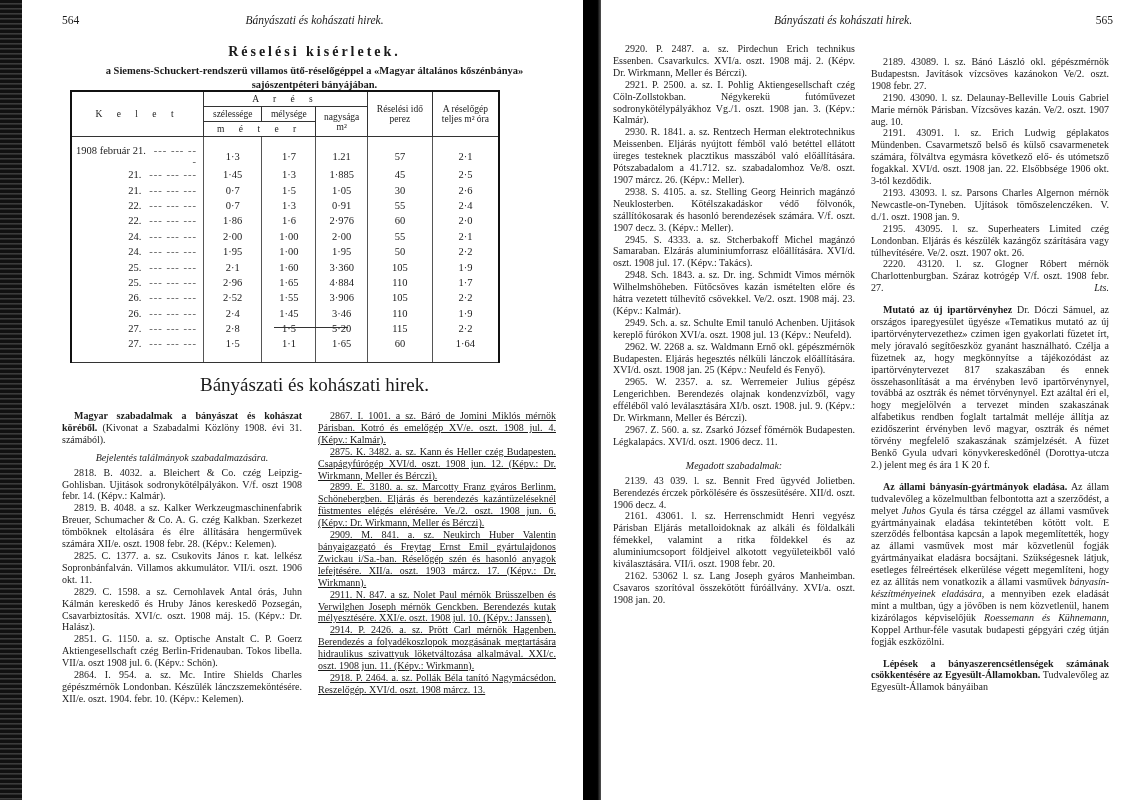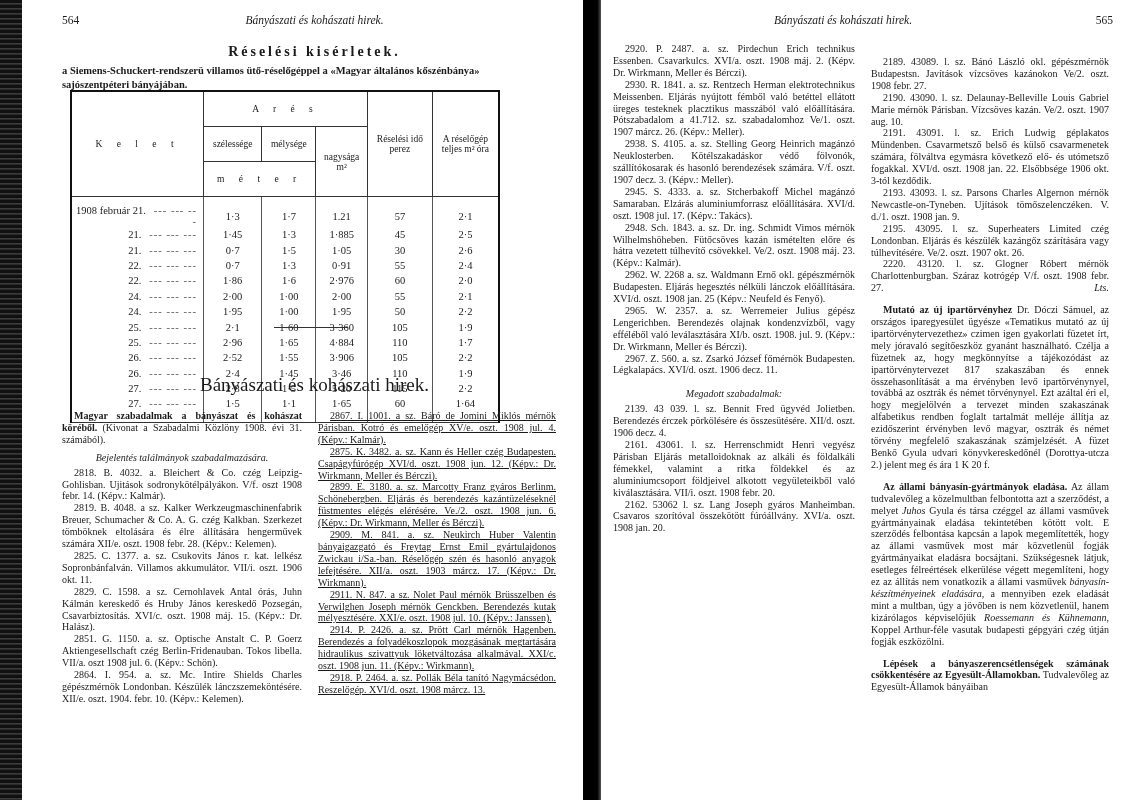--- a/index.html
+++ b/index.html
@@ -14,23 +14,23 @@
   .page.right { left:613px; width:500px; }
   .runhead { position:absolute; top:14px; left:0; right:0; font-size:12px; }
   .runhead .num { position:absolute; font-size:11.5px; }
   .runhead .title { position:absolute; left:0; right:0; text-align:center; font-style:italic; font-size:11.5px; }
   .left .runhead .num { left:0; }
   .right .runhead .num { right:0; }
   .right .runhead .title { left:-40px; }
 
   .tbl-title { position:absolute; top:44px; left:0; right:0; text-align:center; font-weight:bold;
                font-size:14px; letter-spacing:3px; }
-  .tbl-sub { position:absolute; top:64px; left:0; right:0; text-align:left; font-weight:bold; font-size:10.5px; line-height:14px; }
+  .tbl-sub { position:absolute; top:64px; left:0; right:0; text-align:center; font-weight:bold; font-size:10.5px; line-height:14px; }
   table.data { position:absolute; top:90px; left:8px; width:430px; border-collapse:collapse; font-size:10px; }
-  table.data th { font-weight:normal; border:1px solid #333; padding:12px 3px; font-size:9.5px; }
+  table.data th { font-weight:normal; border:1px solid #333; padding:2px 3px; font-size:9.5px; }
   table.data .outer-top { border-top:2px solid #111; }
   table.data td { padding:0 3px; height:15.4px; text-align:center; border-left:1px solid #555; border-right:1px solid #555; font-size:10.5px; }
   table.data td.date { text-align:right; padding-right:6px; }
   table.data td.date .dots { color:#555; letter-spacing:1px; margin-left:8px; }
   table.data tr.firstrow td { padding-top:8px; }
   table.data tr.lastrow td { padding-bottom:10px; border-bottom:1px solid #333; }
   table.data .thick-l { border-left:2px solid #111 !important; }
   table.data .thick-r { border-right:2px solid #111 !important; }
   .spaced { letter-spacing:6px; }
   .rule { position:absolute; top:327px; left:212px; width:74px; border-top:1px solid #333; }
@@ -226,24 +226,26 @@
 </div>
 
 <div class="page right">
   <div class="runhead">
     <span class="title">Bányászati és kohászati hirek.</span>
     <span class="num">565</span>
   </div>
 
   <div class="col c1">
     <p>2920. P. 2487. a. sz. Pirdechun Erich technikus Essenben. Csavarkulcs. XVI/a. oszt. 1908 máj. 2. (Képv. Dr. Wirkmann, Meller és Bérczi).</p>
-    <p>2930. R. 1841. a. sz. Rentzech Herman elektrotechnikus Meissenben. Eljárás nyújtott fémből való betéttel ellátott üreges testeknek placztikus masszából való előállítására. Pótszabadalom a 41.712. sz. szabadalomhoz Ve/1. oszt. 1907 márcz. 26. (Képv.: Meller).</p>
+    <p>2921. P. 2500. a. sz. I. Pohlig Aktiengesellschaft czég Cöln-Zollstokban. Négykerekü futóművezet sodronykötélypályákhoz Vg./1. oszt. 1908 jan. 3. (Képv.: Kalmár).</p>
+    <p>2930. R. 1841. a. sz. Rentzech Herman elektrotechnikus Meissenben. Eljárás nyújtott fémből való betéttel ellátott üreges testeknek placztikus masszából való előállítására. Pótszabadalom a 41.712. sz. szabadalomhoz Ve/8. oszt. 1907 márcz. 26. (Képv.: Meller).</p>
     <p>2938. S. 4105. a. sz. Stelling Georg Heinrich magánzó Neuklosterben. Kötélszakadáskor védő fölvonók, szállítókosarak és hasonló berendezések számára. V/f. oszt. 1907 decz. 3. (Képv.: Meller).</p>
     <p>2945. S. 4333. a. sz. Stcherbakoff Michel magánzó Samaraban. Elzárás aluminiumforrasz előállítására. XVI/d. oszt. 1908 jul. 17. (Képv.: Takács).</p>
     <p>2948. Sch. 1843. a. sz. Dr. ing. Schmidt Vimos mérnök Wilhelmshöheben. Fütőcsöves kazán ismételten előre és hátra vezetett túlhevítő csövekkel. Ve/2. oszt. 1908 máj. 23. (Képv.: Kalmár).</p>
+    <p>2949. Sch. a. sz. Schulte Emil tanuló Achenben. Ujitások kereplő fúrókon XVI/a. oszt. 1908 jul. 13 (Képv.: Neufeld).</p>
     <p>2962. W. 2268 a. sz. Waldmann Ernő okl. gépészmérnök Budapesten. Eljárás hegesztés nélküli lánczok előállítására. XVI/d. oszt. 1908 jan. 25 (Képv.: Neufeld és Fenyő).</p>
     <p>2965. W. 2357. a. sz. Werremeier Julius gépész Lengerichben. Berendezés olajnak kondenzvízből, vagy efféléből való leválasztására XI/b. oszt. 1908. jul. 9. (Képv.: Dr. Wirkmann, Meller és Bérczi).</p>
     <p>2967. Z. 560. a. sz. Zsarkó József főmérnök Budapesten. Légkalapács. XVI/d. oszt. 1906 decz. 11.</p>
     <p class="h-it" style="margin-top:12px">Megadott szabadalmak:</p>
     <p>2139. 43 039. l. sz. Bennit Fred ügyvéd Jolietben. Berendezés érczek pörkölésére és összesütésére. XII/d. oszt. 1906 decz. 4.</p>
     <p>2161. 43061. l. sz. Herrenschmidt Henri vegyész Párisban Eljárás metalloidoknak az alkáli és földalkáli fémekkel, valamint a ritka földekkel és az aluminiumcsoport földjeivel alkotott vegyületeikből való kiválasztására. VII/i. oszt. 1908 febr. 20.</p>
     <p>2162. 53062 l. sz. Lang Joseph gyáros Manheimban. Csavaros szorítóval összekötött fúróállvány. XVI/a. oszt. 1908 jan. 20.</p>
   </div>
 
   <div class="col c2">

